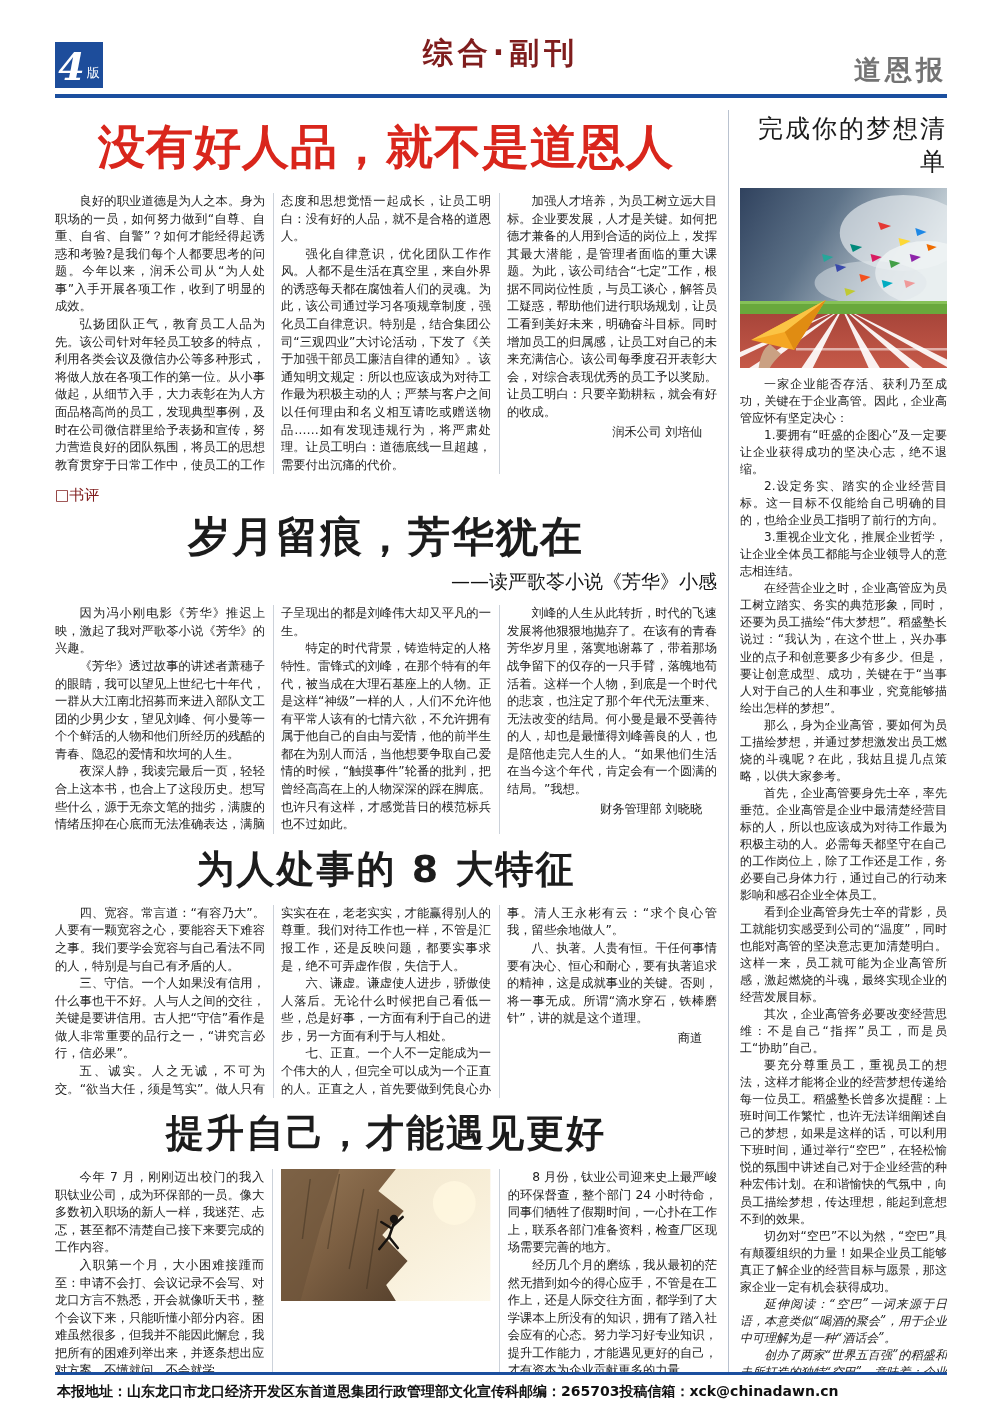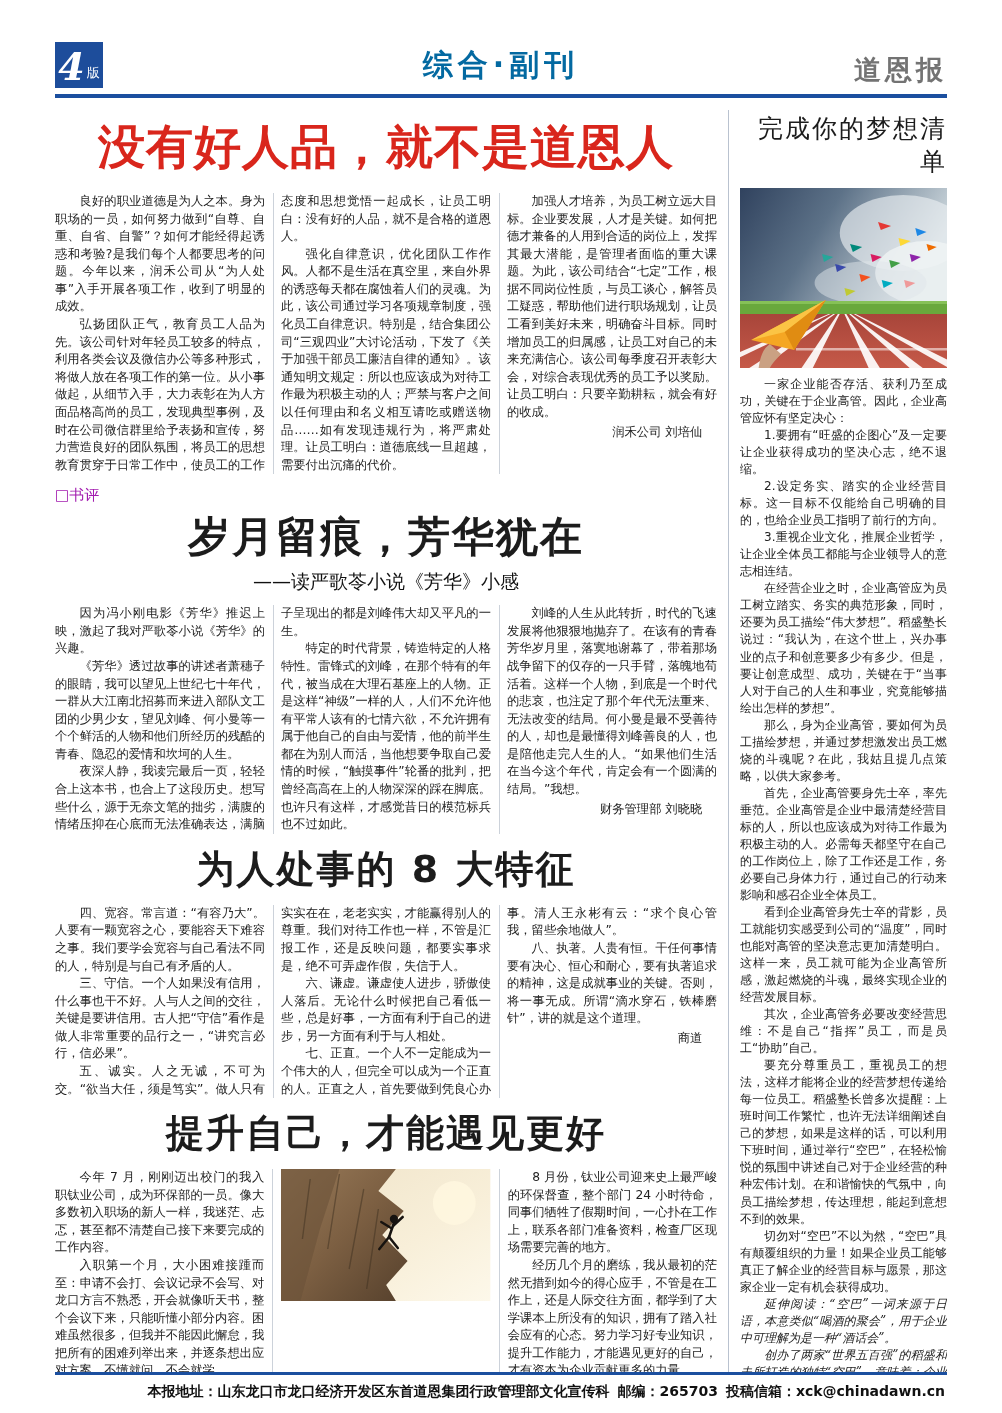--- a/index.html
+++ b/index.html
@@ -12,22 +12,22 @@
   
   .masthead { position:relative; height:54px; display:flex; align-items:flex-end; }
   .page-badge {
     width:48px; height:46px; background:#1d4d9b; color:#fff;
     display:flex; align-items:flex-end; justify-content:center; gap:2px;
     padding-bottom:3px;
   }
   .page-badge .num { font-family:"DejaVu Serif", serif; font-style:italic; font-weight:bold; font-size:38px; line-height:0.95; }
   .page-badge .word { font-size:13px; padding-bottom:3px; }
   .section-title {
-    position:absolute; left:50%; bottom:2px; transform:translateX(-50%);
-    font-size:30px; font-weight:900; letter-spacing:5px; color:#0369a1;
+    position:absolute; left:50%; bottom:14px; transform:translateX(-50%);
+    font-size:30px; font-weight:900; letter-spacing:5px; color:#7f1d1d;
   }
   .paper-name {
     margin-left:auto; font-size:27px; font-weight:900; color:#737373;
     font-family:"DejaVu Serif", serif; letter-spacing:4px;
   }
   .head-rule { height:4px; background:#1b4f9f; margin-top:6px; }
 
   
   .content { display:flex; margin-top:10px; height:1272px; overflow:hidden; }
   .main-col { width:662px; flex:none; }
@@ -39,42 +39,42 @@
   .body-text { font-size:12.3px; line-height:1.43; color:#222; }
   .cols3 { column-count:3; column-gap:16px; column-rule:1px solid #ccd2da; }
   .byline { text-align:right; padding-right:1.2em; margin-top:2px; }
 
   
   .a1-title {
     color:#d9261c; font-size:47px; font-weight:900; text-align:center;
     letter-spacing:1px; margin:8px 0 14px; white-space:nowrap;
   }
   
-  .kicker { font-size:15px; margin:12px 0 4px; color:#a21caf; }
+  .kicker { font-size:15px; margin:12px 0 4px; color:#7f1d1d; }
   
   .a2-title { font-size:42px; font-weight:900; text-align:center; letter-spacing:2px; margin:2px 0 4px; }
-  .a2-subtitle { font-size:19px; text-align:center; margin-bottom:10px; color:#111; }
+  .a2-subtitle { font-size:19px; text-align:right; margin-bottom:10px; color:#111; }
   
   .big-title { font-size:38px; font-weight:900; text-align:center; letter-spacing:2px; margin:10px 0 10px; }
   
   .a4-cols { display:flex; }
   .a4-col { flex:1; min-width:0; }
   .a4-col + .a4-col { border-left:1px solid #ccd2da; margin-left:8px; padding-left:8px; }
   .climb-figure { width:100%; height:132px; display:block; margin-bottom:6px; }
 
   
   .sb-title { font-size:25px; font-weight:400; text-align:right; letter-spacing:2px; margin:4px 0 10px; }
   .dream-figure { width:100%; height:180px; display:block; margin-bottom:8px; }
   .sidebar .body-text { font-size:12px; line-height:1.42; }
   .kai { font-style:italic; font-family:"DejaVu Serif", serif; }
 
   
   .footer { position:absolute; left:55px; right:55px; bottom:0; background:#fff; }
   .foot-rule { height:3px; background:#1b4f9f; }
-  .foot-row { display:flex; justify-content:flex-end; align-items:center; font-weight:bold; font-size:14px; padding:8px 2px 12px; color:#111;gap:8px; }
+  .foot-row { display:flex; justify-content:flex-start; align-items:center; font-weight:bold; font-size:14px; padding:8px 2px 12px; color:#111; }
 </style>
 </head>
 <body>
 
 <div class="page">
 
   <header class="masthead">
     <div class="page-badge">
       <span class="num">4</span>
       <span class="word">版</span>

